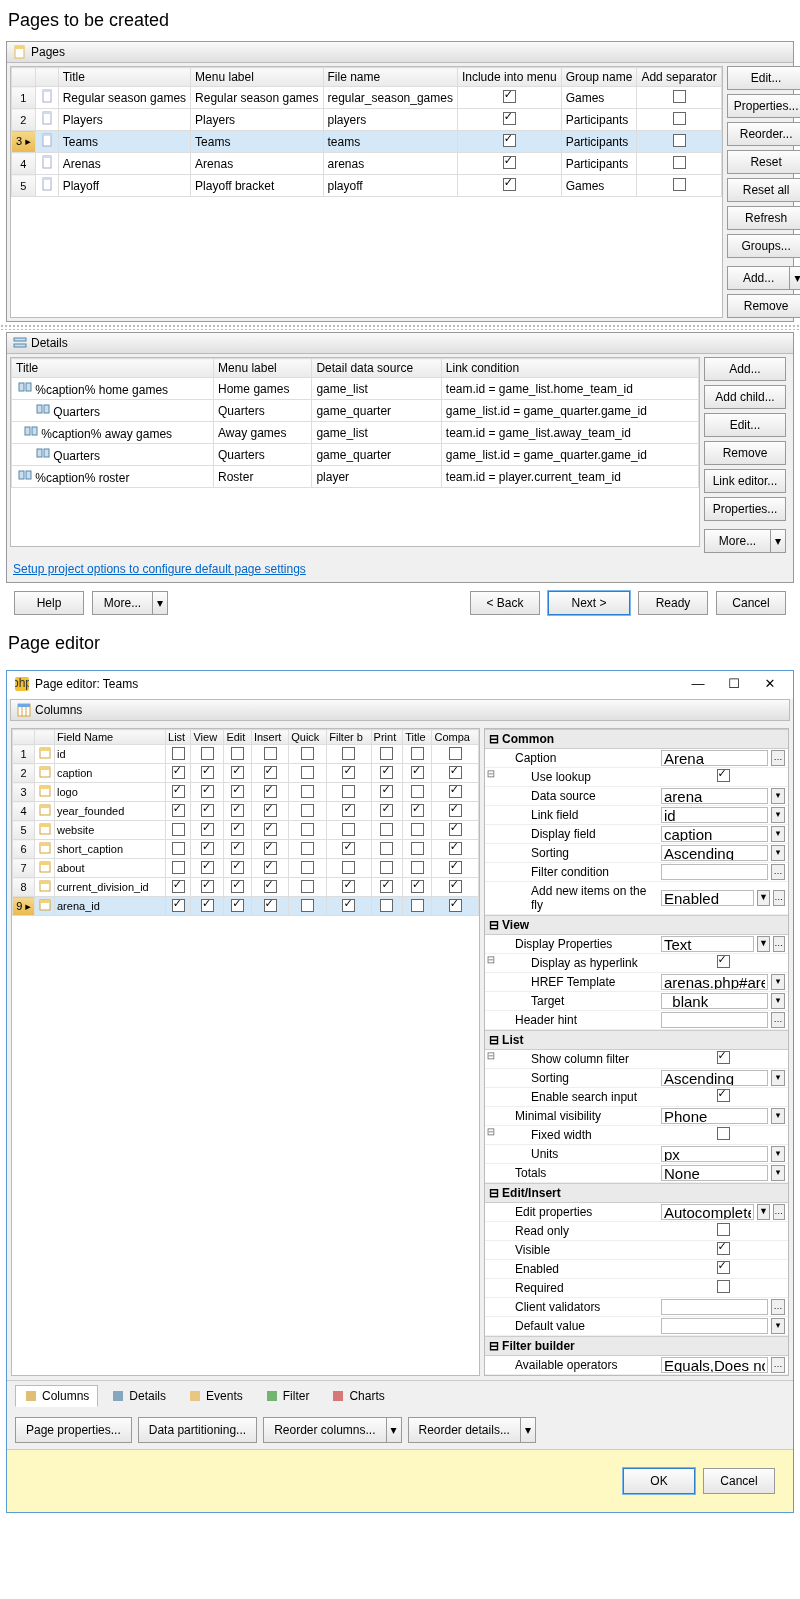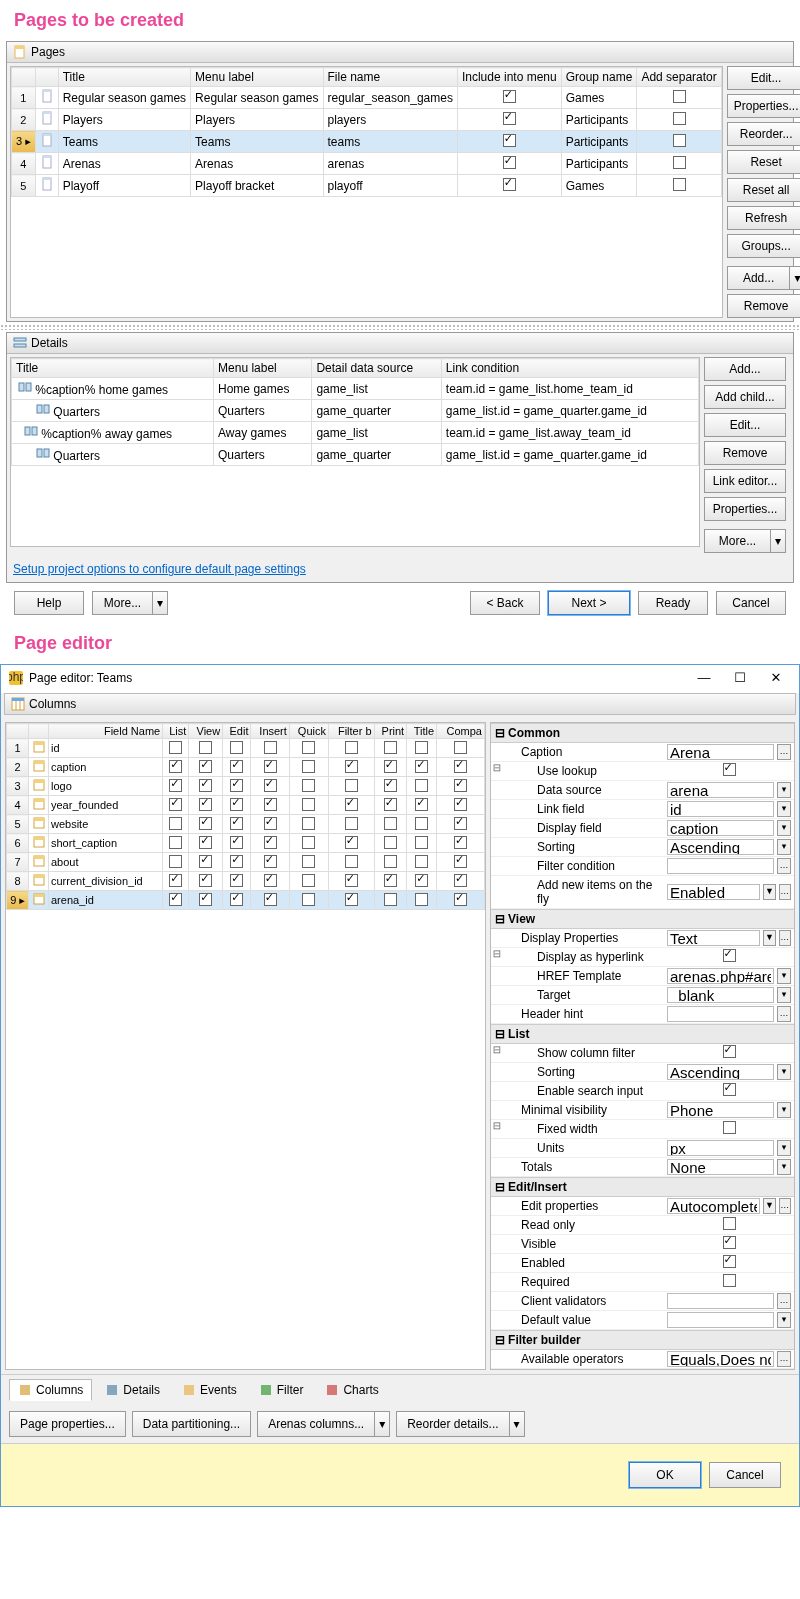--- a/index.html
+++ b/index.html
@@ -1,17 +1,17 @@
 <!DOCTYPE html>
 <html><head>
 <meta charset="utf-8">
 <style>
 *{box-sizing:border-box;margin:0;padding:0;font-family:"Segoe UI",Tahoma,Arial,sans-serif;font-size:12px}
 body{background:#fff;width:800px}
-.heading{color:#ec4899;font-size:18px;font-weight:bold;padding:10px 14px}
+.heading{color:#000000;font-size:18px;font-weight:normal;padding:10px 8px}
 .panel{border:1px solid #999;background:#f0f0f0;margin:0 6px}
 .panel-hdr{background:linear-gradient(#fafafa,#e0e0e0);border-bottom:1px solid #bbb;padding:3px 6px;display:flex;align-items:flex-end;gap:4px}
 .ico{display:inline-flex;width:14px;height:14px;align-items:center;justify-content:center}
 .pages-grid{display:flex;margin:3px}
 .grid-left{flex:1;background:#fff;border:1px solid #bbb}
 .grid-right{width:90px;display:flex;flex-direction:column;gap:4px;padding:0 4px}
 .btn{background:linear-gradient(#fdfdfd,#e6e6e6);border:1px solid #999;padding:4px 6px;text-align:center;cursor:pointer;font-size:12px}
 .btn.focus{border:1px solid #2d7dd2;outline:1px solid #7bb8ef}
 .split-btn{display:flex}
 .split-btn .btn{flex:1;border-right:none}
@@ -22,29 +22,29 @@
 .rownum{background:linear-gradient(#fafafa,#eaeaea);text-align:center;width:22px;font-size:11px}
 .sel-row td{background:#d5e8f7}
 .sel-row .rownum{background:linear-gradient(#f5d98a,#eab94d)}
 td.c{text-align:center}
 .cb{width:13px;height:13px;border:1px solid #666;display:inline-block;background:#fff;position:relative}
 .cb.on::after{content:"✓";position:absolute;left:0;top:-3px;font-size:11px}
 .link{color:#0066cc;text-decoration:underline;padding:6px;display:inline-block}
 .footer{display:flex;justify-content:space-between;padding:8px;gap:6px}
 .footer .left,.footer .right{display:flex;gap:8px}
 .dots{height:6px;background-image:radial-gradient(#bbb 1px,transparent 1px);background-size:4px 4px;margin:2px 0}
-.win{border:1px solid #5b9bd5;margin:0}
+.win{border:1px solid #5b9bd5;margin:6px}
 .win-title{display:flex;align-items:center;padding:5px 8px;gap:6px}
 .win-title .sp{flex:1}
 .win-ctrl{width:30px;text-align:center;font-size:13px;cursor:pointer}
 .cols-layout{display:flex;padding:4px;gap:4px}
 .cols-left{flex:1;background:#fff;border:1px solid #bbb;overflow:auto}
 .cols-right{width:305px;background:#fff;border:1px solid #bbb;overflow:auto}
 .cols-left th, .cols-left td{font-size:11px;padding:1px 2px}
-.cols-left th{text-align:right}
+.cols-left th{text-align:left}
 .prop-section{background:#eaeaea;font-weight:bold;padding:2px 4px;border-top:1px solid #ccc;border-bottom:1px solid #ccc;display:flex;align-items:center;gap:3px}
 .prop-row{display:flex;border-bottom:1px solid #eee}
 .prop-row .k{flex:1;padding:2px 4px 2px 18px}
 .prop-row .k.sub{padding-left:34px}
 .prop-row .v{width:130px;padding:1px 3px;display:flex;align-items:center;gap:3px}
 .prop-row .v input,.prop-row .v select{width:100%;border:1px solid #bbb;padding:0 2px;font-size:15px;height:16px}
 .prop-row .dots-btn{width:16px;height:16px;border:1px solid #999;background:#f0f0f0;text-align:center;font-size:9px;line-height:12px;cursor:pointer}
 .prop-row .minus{width:12px;text-align:center;color:#666;font-size:10px}
 .tabs{display:flex;gap:4px;padding:4px 8px;border-top:1px solid #ccc}
 .tab{padding:3px 8px;border:1px solid transparent;display:flex;align-items:center;gap:4px;cursor:pointer}
@@ -241,20 +241,31 @@
     <td style="padding-left:24px"><span class="ico">
                   <svg class="tiny-ico" viewBox="0 0 14 14">
                     <rect x="1" y="3" width="5" height="8" fill="#cde" stroke="#58a"></rect>
                     <rect x="8" y="3" width="5" height="8" fill="#cde" stroke="#58a"></rect>
                   </svg>
                 </span> Quarters</td>
     <td>Quarters</td>
               <td>game_quarter</td>
               <td>game_list.id = game_quarter.game_id</td>
             </tr>
+            <tr>
+    <td style="padding-left:6px"><span class="ico">
+                  <svg class="tiny-ico" viewBox="0 0 14 14">
+                    <rect x="1" y="3" width="5" height="8" fill="#cde" stroke="#58a"></rect>
+                    <rect x="8" y="3" width="5" height="8" fill="#cde" stroke="#58a"></rect>
+                  </svg>
+                </span> %caption% roster</td>
+    <td>Roster</td>
+              <td>player</td>
+              <td>team.id = player.current_team_id</td>
+            </tr>
           </tbody>
         </table>
     </div>
     <div class="grid-right">
       <div id="details-btns-plain">
           <div class="btn" style="margin-bottom:4px">Add...</div>
           <div class="btn" style="margin-bottom:4px">Add child...</div>
           <div class="btn" style="margin-bottom:4px">Edit...</div>
           <div class="btn" style="margin-bottom:4px">Remove</div>
           <div class="btn" style="margin-bottom:4px">Link editor...</div>
@@ -754,21 +765,21 @@
         <div class="tab ">
     <svg class="tiny-ico" viewBox="0 0 14 14">
             <rect x="2" y="2" width="10" height="10" fill="#c44" opacity="0.7"></rect>
           </svg>Charts</div>
       </div>
 
     <div class="action-row" id="actions">
         <div class="btn">Page properties...</div>
         <div class="btn">Data partitioning...</div>
         <div class="split-btn">
-          <div class="btn">Arenas columns...</div>
+          <div class="btn">Reorder columns...</div>
           <div class="drop">▾</div>
         </div>
         <div class="split-btn">
           <div class="btn">Reorder details...</div>
           <div class="drop">▾</div>
         </div>
       </div>
 
     <div class="bottom">
       <div class="btn focus">OK</div>

